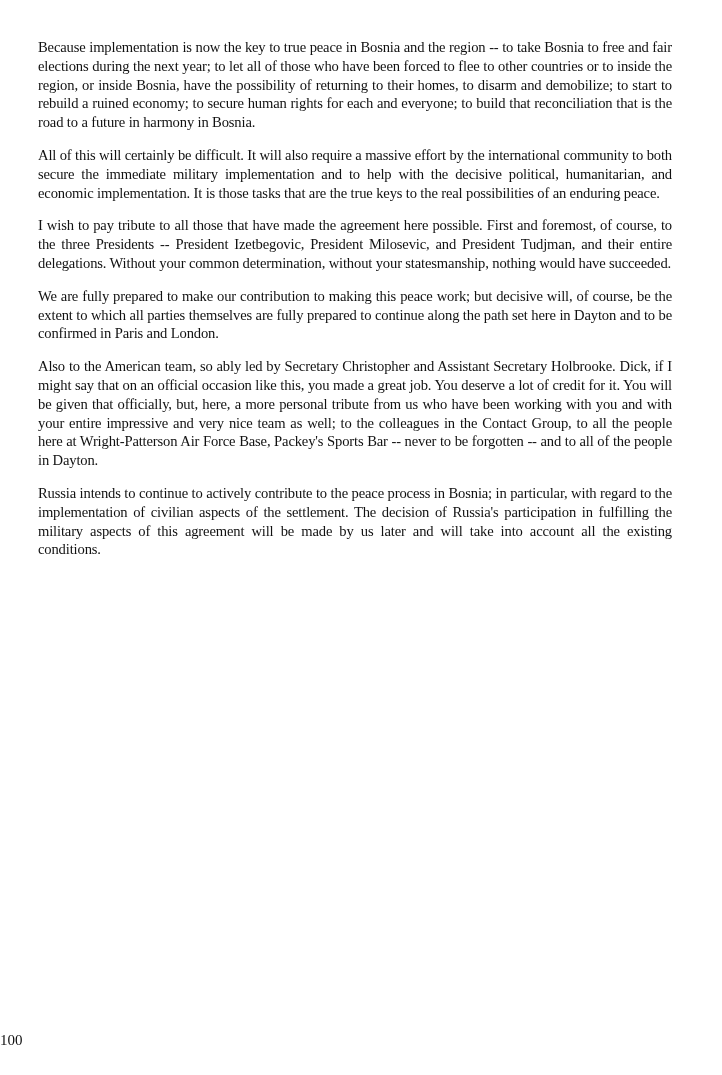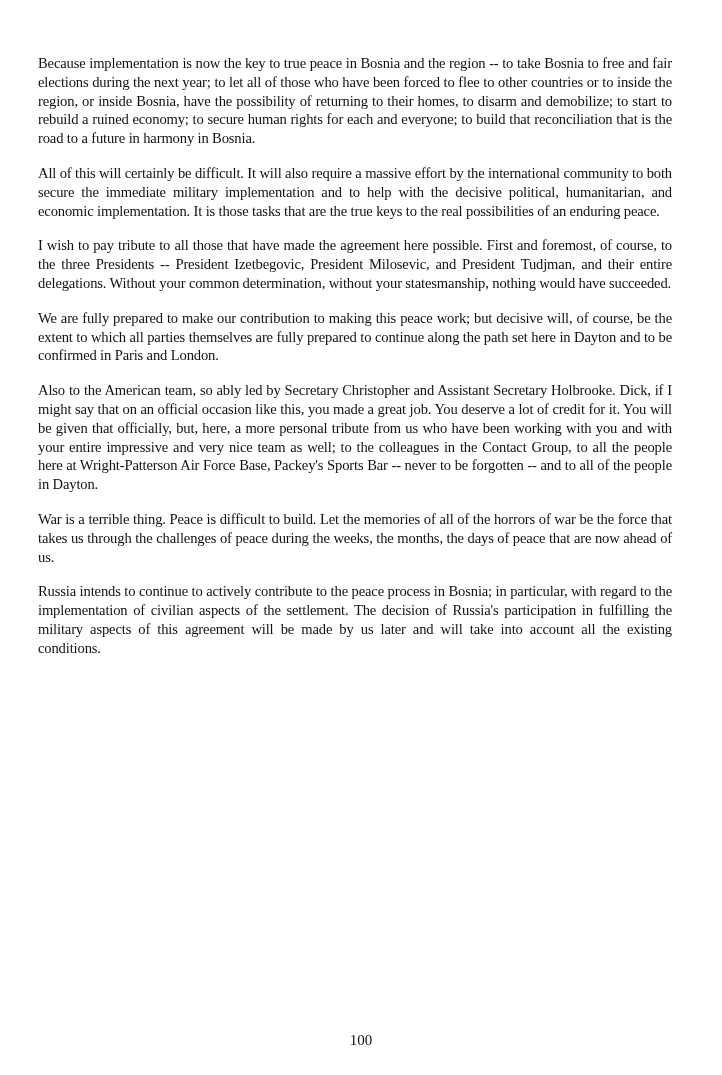--- a/index.html
+++ b/index.html
@@ -15,21 +15,21 @@
       font-family: "Liberation Serif", "DejaVu Serif", serif;
       color: #111111;
     }
     .page {
       position: absolute;
       left: 38px;
       top: 38px;
       width: 634px;
     }
     .para {
-      margin: 16px 0 14px 0;
+      margin: 0 0 14px 0;
       font-size: 14.6px;
       line-height: 18.8px;
       text-align: justify;
       letter-spacing: -0.15px;
     }
     .para.applause {
       font-style: italic;
       margin-bottom: 14px;
     }
     .speaker {
@@ -39,32 +39,31 @@
       word-spacing: 8px;
     }
     .stage {
       font-style: italic;
     }
     .page-number {
       position: absolute;
       left: 0;
       width: 722px;
       top: 1032px;
-      text-align: center;
+      text-align: left;
       font-size: 15px;
       font-family: "Liberation Serif", "DejaVu Serif", serif;
       color: #111111;
     }
   </style>
 </head>
 <body>
 
 <div class="page">
   <p class="para">Because implementation is now the key to true peace in Bosnia and the region -- to take Bosnia to free and fair elections during the next year; to let all of those who have been forced to flee to other countries or to inside the region, or inside Bosnia, have the possibility of returning to their homes, to disarm and demobilize; to start to rebuild a ruined economy; to secure human rights for each and everyone; to build that reconciliation that is the road to a future in harmony in Bosnia.</p>
   <p class="para">All of this will certainly be difficult. It will also require a massive effort by the international community to both secure the immediate military implementation and to help with the decisive political, humanitarian, and economic implementation. It is those tasks that are the true keys to the real possibilities of an enduring peace.</p>
   <p class="para">I wish to pay tribute to all those that have made the agreement here possible. First and foremost, of course, to the three Presidents -- President Izetbegovic, President Milosevic, and President Tudjman, and their entire delegations. Without your common determination, without your statesmanship, nothing would have succeeded.</p>
   <p class="para">We are fully prepared to make our contribution to making this peace work; but decisive will, of course, be the extent to which all parties themselves are fully prepared to continue along the path set here in Dayton and to be confirmed in Paris and London.</p>
   <p class="para">Also to the American team, so ably led by Secretary Christopher and Assistant Secretary Holbrooke. Dick, if I might say that on an official occasion like this, you made a great job. You deserve a lot of credit for it. You will be given that officially, but, here, a more personal tribute from us who have been working with you and with your entire impressive and very nice team as well; to the colleagues in the Contact Group, to all the people here at Wright-Patterson Air Force Base, Packey's Sports Bar -- never to be forgotten -- and to all of the people in Dayton.</p>
-  <p class="para">War is a terrible thing. Peace is difficult to build. Let the memories of all of the horrors of war be the force that takes us through the challenges of peace during the weeks, the months, the days of peace that are now ahead of us.</p>
   <p class="para">Russia intends to continue to actively contribute to the peace process in Bosnia; in particular, with regard to the implementation of civilian aspects of the settlement. The decision of Russia's participation in fulfilling the military aspects of this agreement will be made by us later and will take into account all the existing conditions.</p>
 </div>
 
 <div class="page-number">100</div>
 
 </body></html>

